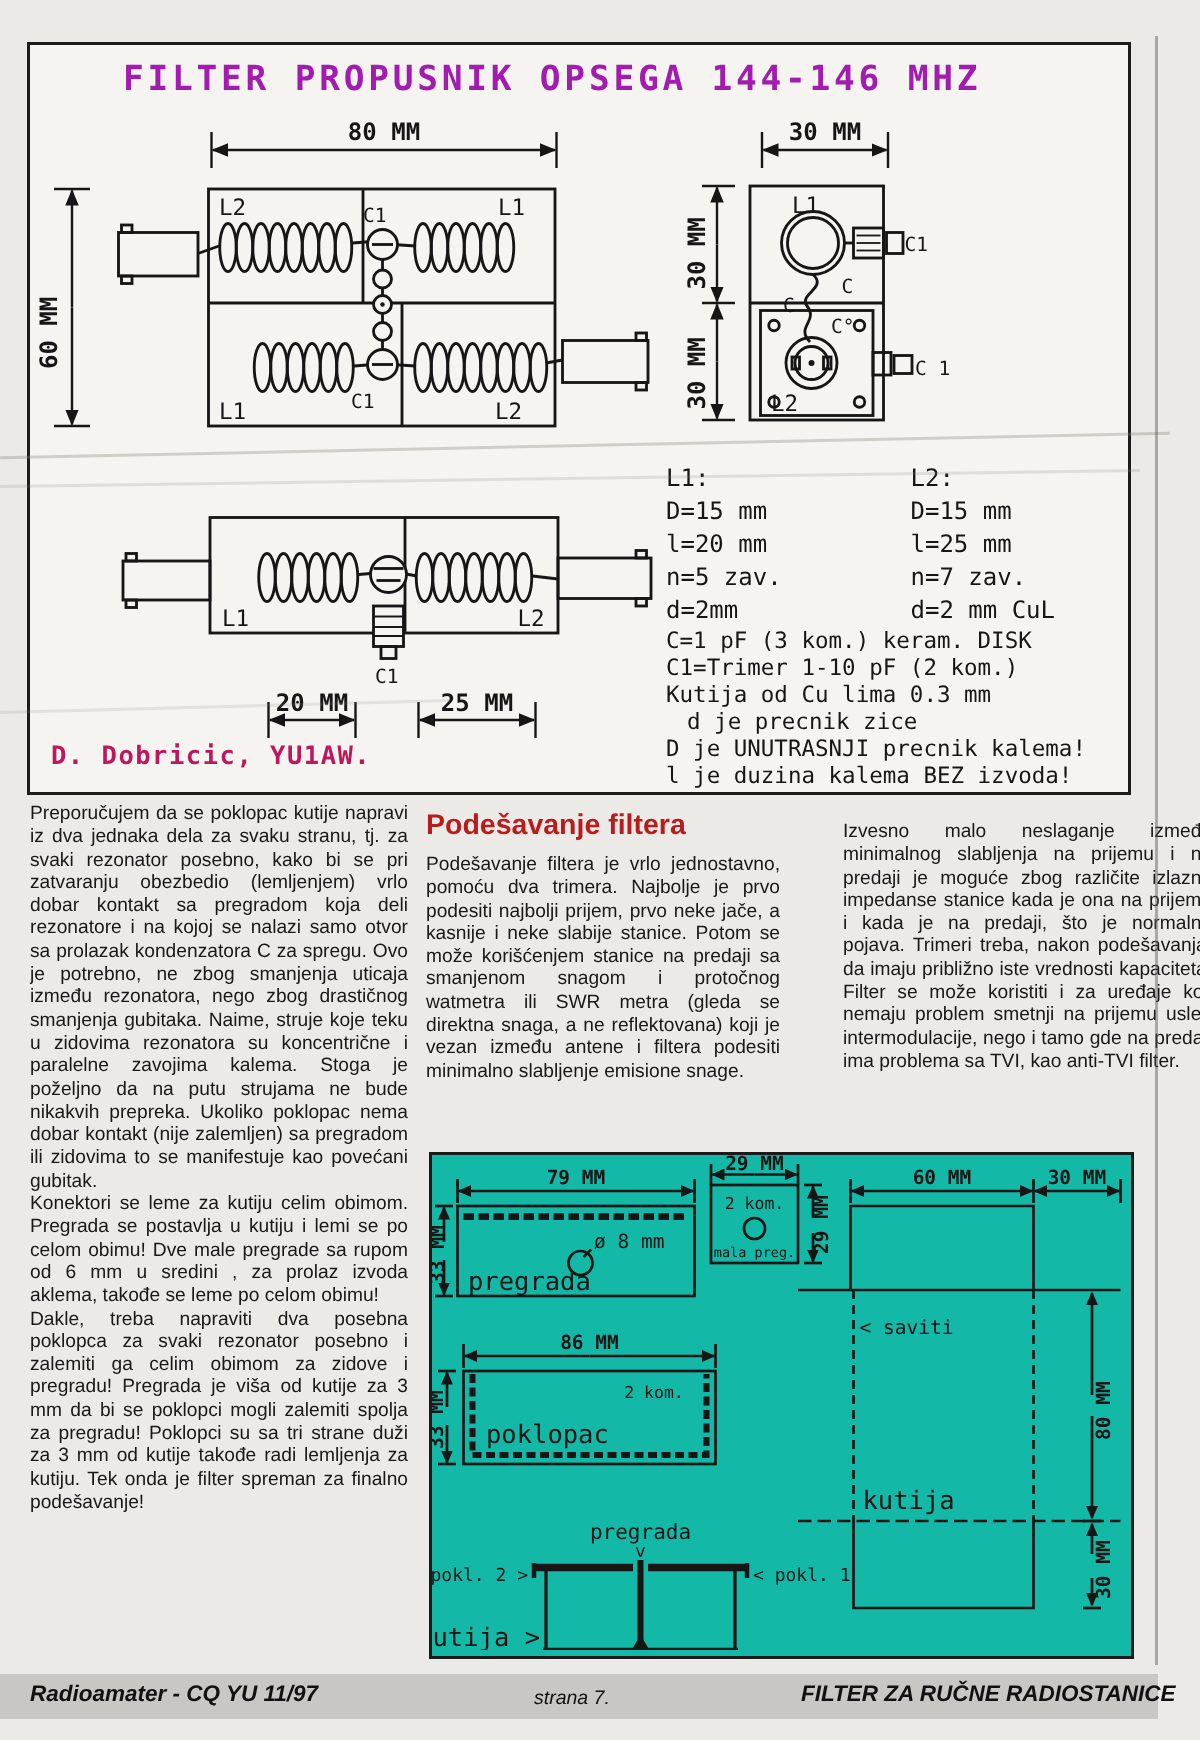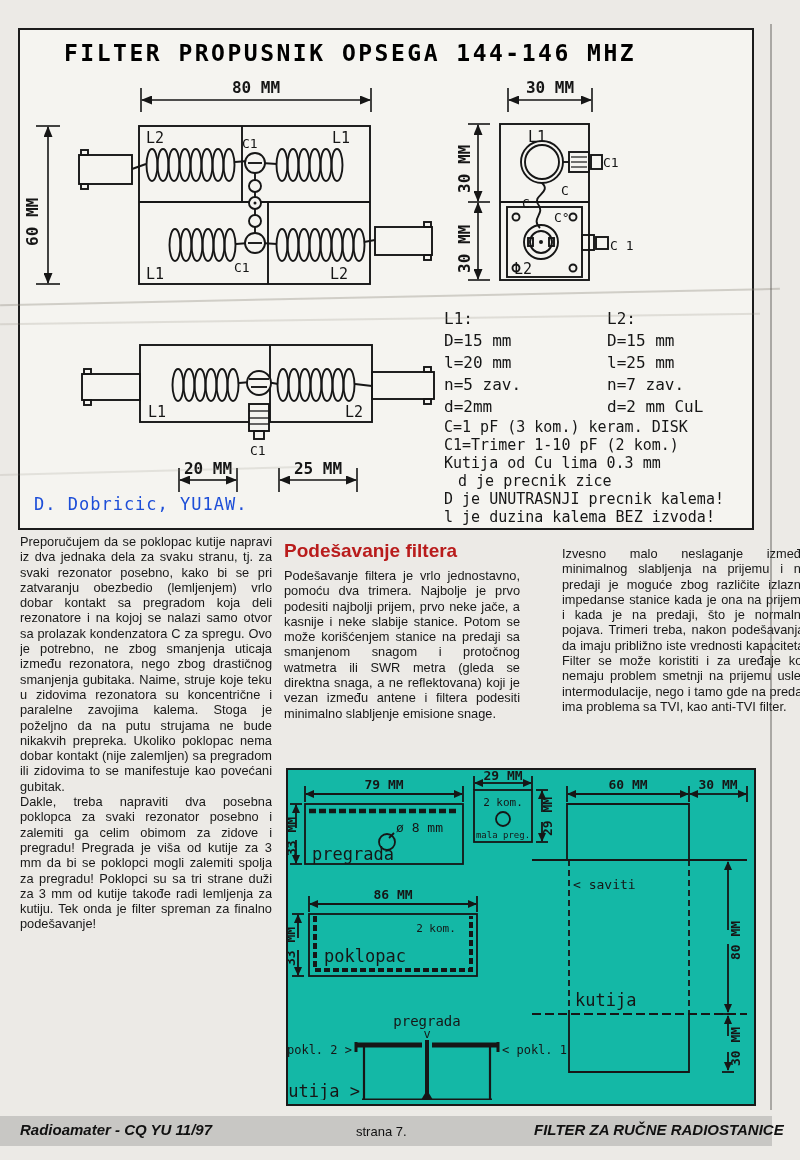--- a/index.html
+++ b/index.html
@@ -9,39 +9,39 @@
     font-family:"Liberation Sans", sans-serif;
     color:#1b1b1b;overflow:hidden;
   }
   .abs{position:absolute;}
   
   .figbox{
     left:18px;top:28px;width:732px;height:498px;
     border:2.5px solid #1c1c1c;background:#f5f4f0;
   }
   .fig-title{
-    left:44px;top:10px;width:640px;
+    left:62px;top:10px;width:640px;
     font-family:"DejaVu Sans Mono", monospace;
     font-weight:bold;font-size:23px;letter-spacing:2.5px;
-    color:#000000;white-space:nowrap;
+    color:#a21caf;white-space:nowrap;
   }
   .specs{
     left:424px;top:278px;width:306px;
     font-family:"DejaVu Sans Mono", monospace;
     font-size:16px;color:#161616;white-space:nowrap;
   }
   .spec-cols{display:flex;gap:20px;}
   .spec-col{width:146px;line-height:22px;}
   .spec-col div{height:22px;}
   .spec-note{font-size:15px;line-height:18px;height:18px;}
   .spec-note.indent{padding-left:14px;}
   .signature{
     left:14px;top:464px;
     font-family:"DejaVu Sans Mono", monospace;
-    font-weight:normal;font-size:17px;letter-spacing:1px;color:#1d4ed8;
+    font-weight:bold;font-size:17px;letter-spacing:1px;color:#be185d;
   }
   
   .col{
     text-align:justify;font-size:12.8px;line-height:15.3px;
     overflow:hidden;color:#181818;
   }
   .col p{margin:0;}
   #col1{left:20px;top:534px;width:252px;height:578px;}
   #col2h{left:284px;top:540px;font-size:19px;font-weight:bold;color:#b91c1c;}
   #col2{left:284px;top:568px;width:236px;height:198px;}
@@ -51,21 +51,21 @@
     left:286px;top:768px;width:466px;height:334px;
     border:2px solid #1a1a1a;background:#14b8a6;
   }
   
   .footer{
     left:0;top:1116px;width:772px;height:30px;
     background:#c8c7c4;
   }
   .footer span{position:absolute;white-space:nowrap;color:#111;}
   .f-left{left:20px;top:5px;font-style:italic;font-weight:bold;font-size:15px;}
-  .f-center{left:356px;top:8px;font-size:13px;color:#333;}
+  .f-center{left:356px;top:8px;font-style:italic;font-size:13px;color:#333;}
   .f-right{left:534px;top:5px;font-style:italic;font-weight:bold;font-size:15px;}
   
   .streak{position:absolute;background:rgba(140,134,122,.35);height:2px;}
   .pageedge{position:absolute;left:770px;top:24px;width:2px;height:1086px;background:rgba(90,88,84,.45);}
   
   svg text{font-family:"DejaVu Sans Mono", monospace;fill:#161616;}
   .t-dim{font-size:16px;font-weight:bold;}
   .t-lab{font-size:15px;}
   .t-lab-s{font-size:13px;}
   .t-dim2{font-size:13px;font-weight:bold;}
@@ -331,20 +331,21 @@
     <div class="spec-note indent">d je precnik zice</div>
     <div class="spec-note">D je UNUTRASNJI precnik kalema!</div>
     <div class="spec-note">l je duzina kalema BEZ izvoda!</div>
   </div>
 
   <div class="abs signature">D. Dobricic, YU1AW.</div>
 </div>
 
 <div id="col1" class="abs col">
   <p>Preporučujem da se poklopac kutije napravi iz dva jednaka dela za svaku stranu, tj. za svaki rezonator posebno, kako bi se pri zatvaranju obezbedio (lemljenjem) vrlo dobar kontakt sa pregradom koja deli rezonatore i na kojoj se nalazi samo otvor sa prolazak kondenzatora C za spregu. Ovo je potrebno, ne zbog smanjenja uticaja između rezonatora, nego zbog drastičnog smanjenja gubitaka. Naime, struje koje teku u zidovima rezonatora su koncentrične i paralelne zavojima kalema. Stoga je poželjno da na putu strujama ne bude nikakvih prepreka. Ukoliko poklopac nema dobar kontakt (nije zalemljen) sa pregradom ili zidovima to se manifestuje kao povećani gubitak.</p>
+  <p>Konektori se leme za kutiju celim obimom. Pregrada se postavlja u kutiju i lemi se po celom obimu! Dve male pregrade sa rupom od 6 mm u sredini , za prolaz izvoda aklema, takođe se leme po celom obimu!</p>
   <p>Dakle, treba napraviti dva posebna poklopca za svaki rezonator posebno i zalemiti ga celim obimom za zidove i pregradu! Pregrada je viša od kutije za 3 mm da bi se poklopci mogli zalemiti spolja za pregradu! Poklopci su sa tri strane duži za 3 mm od kutije takođe radi lemljenja za kutiju. Tek onda je filter spreman za finalno podešavanje!</p>
 </div>
 
 <div id="col2h" class="abs">Podešavanje filtera</div>
 <div id="col2" class="abs col">
   <p>Podešavanje filtera je vrlo jednostavno, pomoću dva trimera. Najbolje je prvo podesiti najbolji prijem, prvo neke jače, a kasnije i neke slabije stanice. Potom se može korišćenjem stanice na predaji sa smanjenom snagom i protočnog watmetra ili SWR metra (gleda se direktna snaga, a ne reflektovana) koji je vezan između antene i filtera podesiti minimalno slabljenje emisione snage.</p>
 </div>
 
 <div id="col3" class="abs col">
   <p>Izvesno malo neslaganje između minimalnog slabljenja na prijemu i na predaji je moguće zbog različite izlazne impedanse stanice kada je ona na prijemu i kada je na predaji, što je normalna pojava. Trimeri treba, nakon podešavanja, da imaju približno iste vrednosti kapaciteta. Filter se može koristiti i za uređaje koji nemaju problem smetnji na prijemu usled intermodulacije, nego i tamo gde na predaji ima problema sa TVI, kao anti-TVI filter.</p>

